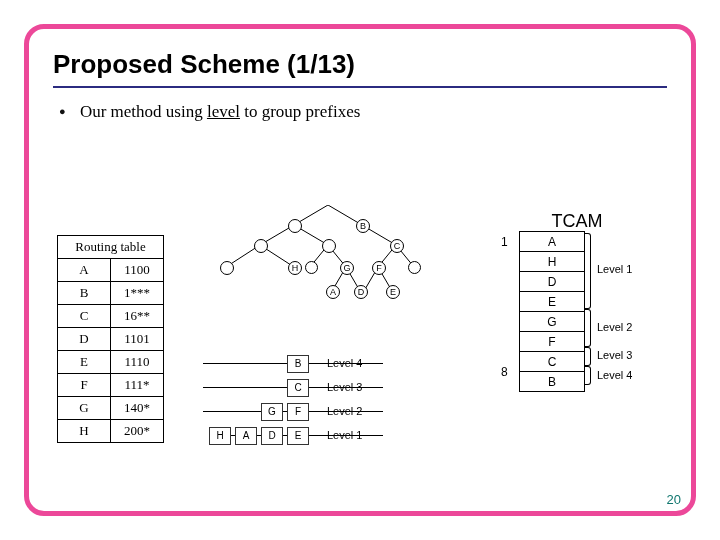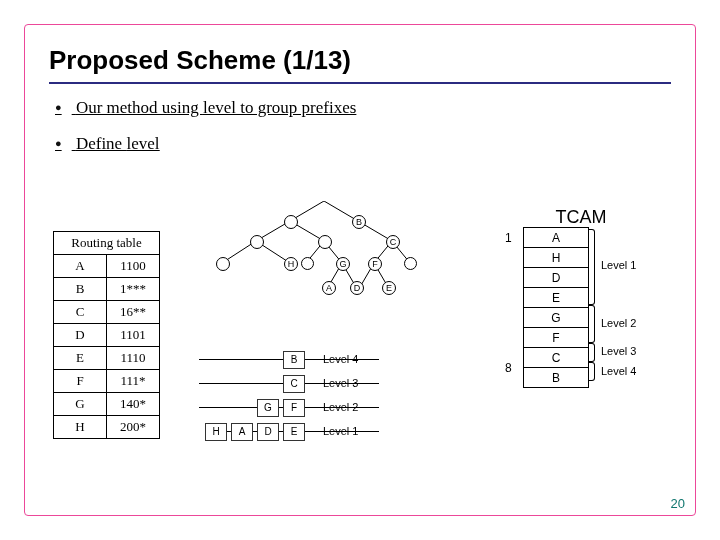--- a/index.html
+++ b/index.html
@@ -7,43 +7,42 @@
     font-family: "Times New Roman", serif;
     background: #fff;
     width: 720px;
     height: 540px;
     overflow: hidden;
     position: relative;
   }
   .slide {
     position: absolute;
     left: 24px; top: 24px; right: 24px; bottom: 24px;
-    border: 1px solid #ec4899;
-    border-radius: 4px;
+    border: 5px solid #ec4899;
+    border-radius: 20px;
     padding: 16px 24px 23px;
     box-sizing: border-box;
   }
   .title {
     font-family: Arial, sans-serif;
     font-weight: 900;
     font-size: 26px;
     letter-spacing: 0;
     margin: 4px 0 6px;
   }
   .rule {
     border: 0;
     border-top: 2px solid #2b2b80;
     margin: 0 0 14px;
   }
   .bullets {
     list-style: none;
     padding: 0 0 0 6px;
     margin: 0 0 14px;
     font-size: 17px;
-    text-decoration: underline;
   }
   .bullets li {
     margin: 6px 0 16px;
   }
   .bullets li::before {
     content: "●";
     color: #111;
     font-size: 11px;
     position: relative;
     top: -2px;
@@ -148,23 +147,20 @@
 </style>
 </head>
 <body>
 
 <div class="slide">
   <div class="title">Proposed Scheme (1/13)</div>
   <hr class="rule">
   <ul class="bullets">
     <li>
       <span>Our method using </span><span class="u">level</span><span> to group prefixes</span>
-    </li>
-    <li>
-      <span>Define </span><span class="u">level</span>
     </li>
   </ul>
 
   <div class="content">
 
     <table class="rtable">
       <tbody>
           <tr>
             <th colspan="2">Routing table</th>
           </tr>

